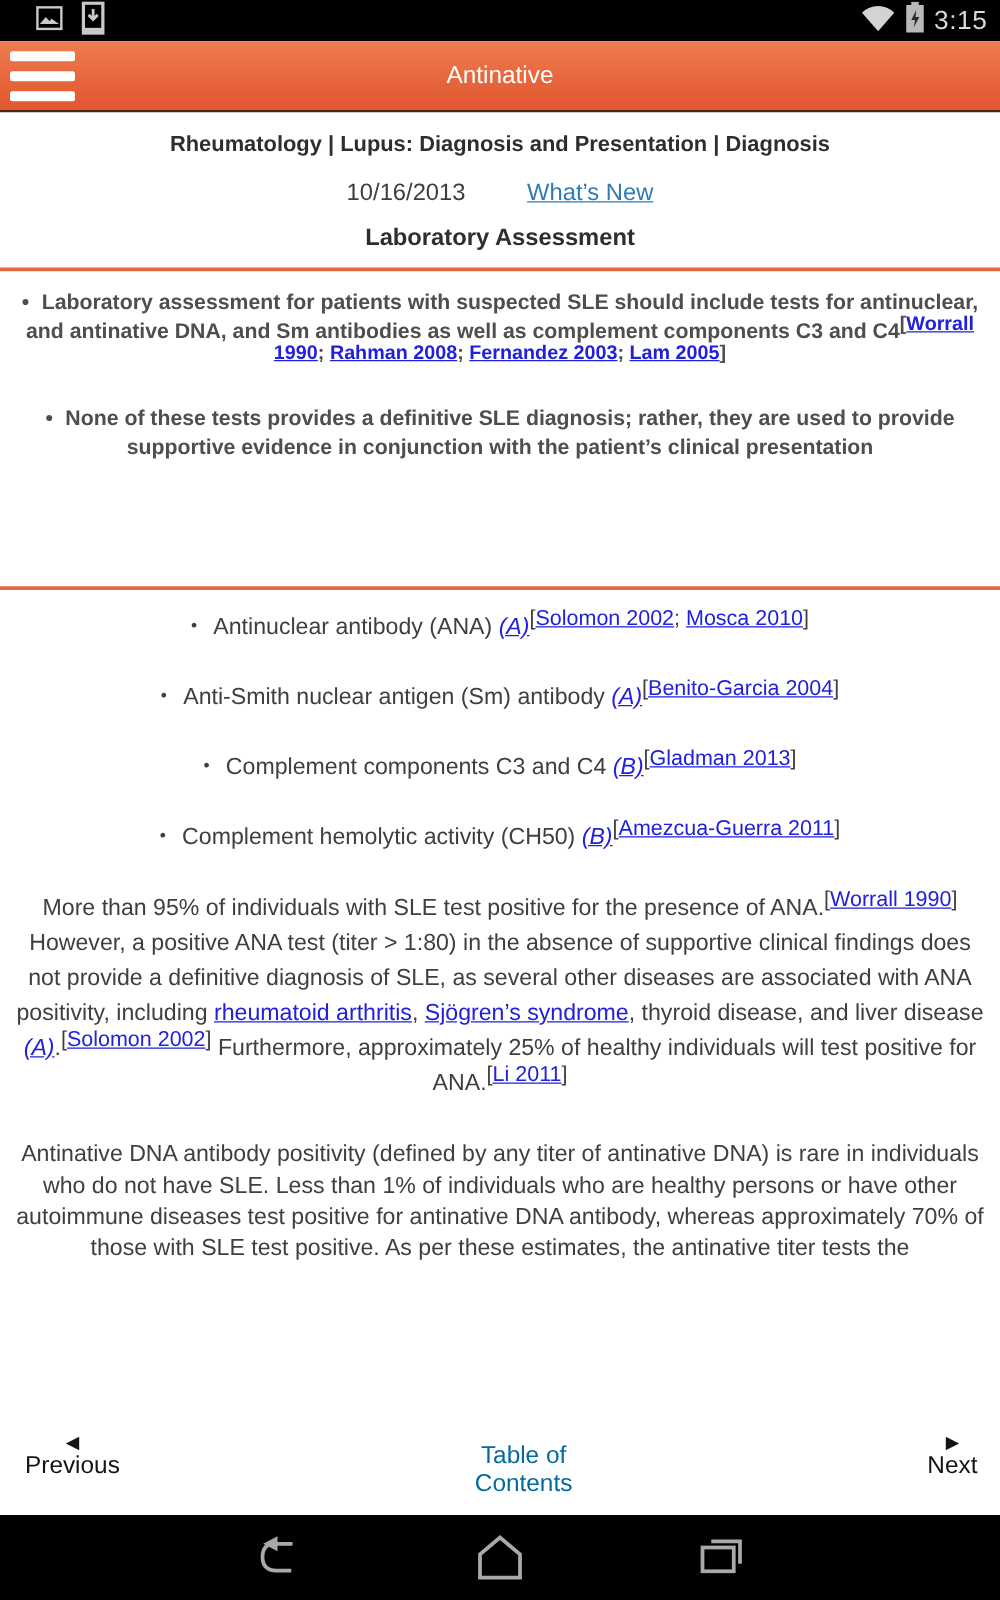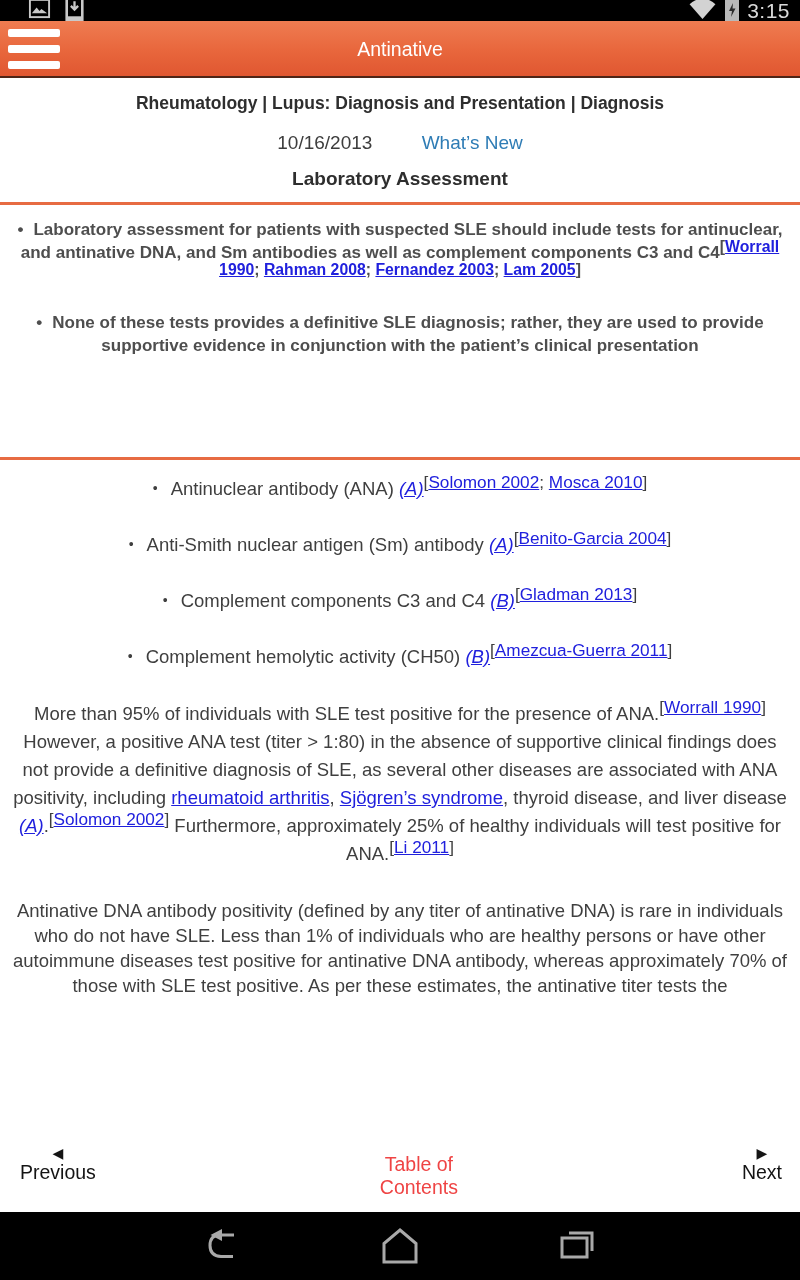--- a/index.html
+++ b/index.html
@@ -3,21 +3,21 @@
 <meta charset="utf-8">
 <style>
   html,body{margin:0;padding:0;}
   body{
     width:800px;height:1280px;overflow:hidden;position:relative;
     background:#fff;font-family:"Liberation Sans",sans-serif;
     -webkit-font-smoothing:antialiased;
   }
   
   .status-bar{
-    height:21px;background:#000;display:flex;align-items:center;
+    height:33px;background:#000;display:flex;align-items:center;
     padding:0 6px;box-sizing:border-box;
   }
   .status-left{display:flex;align-items:center;gap:14px;margin-left:22px;}
   .status-spacer{flex:1;}
   .status-right{display:flex;align-items:center;gap:7px;margin-right:4px;}
   .status-time{color:#d9d9d9;font-size:21px;letter-spacing:0.5px;}
   
   .app-header{
     height:55px;position:relative;
     background:linear-gradient(180deg,#ef7c51 0%,#e8663c 55%,#e05731 100%);
@@ -37,21 +37,21 @@
   }
   .logo-in{color:#e0542c;font-style:italic;font-weight:bold;font-size:21px;letter-spacing:-1px;}
   .logo-p{color:#121212;font-size:30px;font-weight:500;margin-left:-1px;}
   
   .viewport{height:1050px;overflow:hidden;position:relative;background:#fff;text-align:center;}
   .content{padding:14px 10px 0;color:#3f3f3f;}
   .doc-title{font-size:17.5px;line-height:22px;font-weight:bold;color:#2e2e2e;margin:0 0 16px;}
   .byline,.dateline{font-size:19px;line-height:26px;color:#3d3d3d;}
   .byline{margin-bottom:4px;}
   .steel{color:#2e7cb5;cursor:pointer;margin-left:28px;text-decoration:none;}
-  .dateline .steel{margin-left:44px;}
+  .dateline .steel{margin-left:44px;text-decoration:underline;}
   .section-heading{font-size:19px;font-weight:bold;color:#2e2e2e;margin:12px 0 12px;}
   .divider{height:3px;background:#e76b42;border:none;margin:0 -10px;}
   
   .summary{padding:13px 0 100px;}
   .summary p{font-size:17px;line-height:23px;font-weight:bold;color:#4e4e4e;margin:0 0 24px;}
   .summary p:last-child{margin-bottom:0;}
   .bullet{margin-right:10px;}
   
   .body{padding-top:16px;}
   .body p{font-size:18.5px;line-height:25px;margin:0 0 24px;color:#3f3f3f;}
@@ -64,21 +64,21 @@
   sup.cite{position:relative;top:-0.40em;font-size:0.93em;line-height:0;vertical-align:baseline;white-space:normal;}
   
   .page-nav{
     position:absolute;left:0;right:0;bottom:68px;height:72px;background:#fff;
     display:flex;align-items:flex-start;justify-content:space-between;
     box-sizing:border-box;padding:5px 18px 0 20px;
   }
   .nav-btn{display:flex;flex-direction:column;align-items:center;cursor:pointer;color:#141414;}
   .nav-arrow{font-size:14px;line-height:16px;color:#141414;}
   .nav-label{font-size:19.5px;line-height:23px;}
-  .nav-toc{text-align:center;margin-top:8px;cursor:pointer;color:#ef4444;}
+  .nav-toc{text-align:center;margin-top:8px;cursor:pointer;color:#0369a1;}
   .nav-toc .nav-label{display:block;}
   
   .android-nav{
     position:absolute;left:0;right:0;bottom:0;height:68px;background:#000;
     display:flex;align-items:center;justify-content:center;gap:135px;
   }
   .android-nav svg{display:block;cursor:pointer;}
 </style>
 </head>
 <body>

